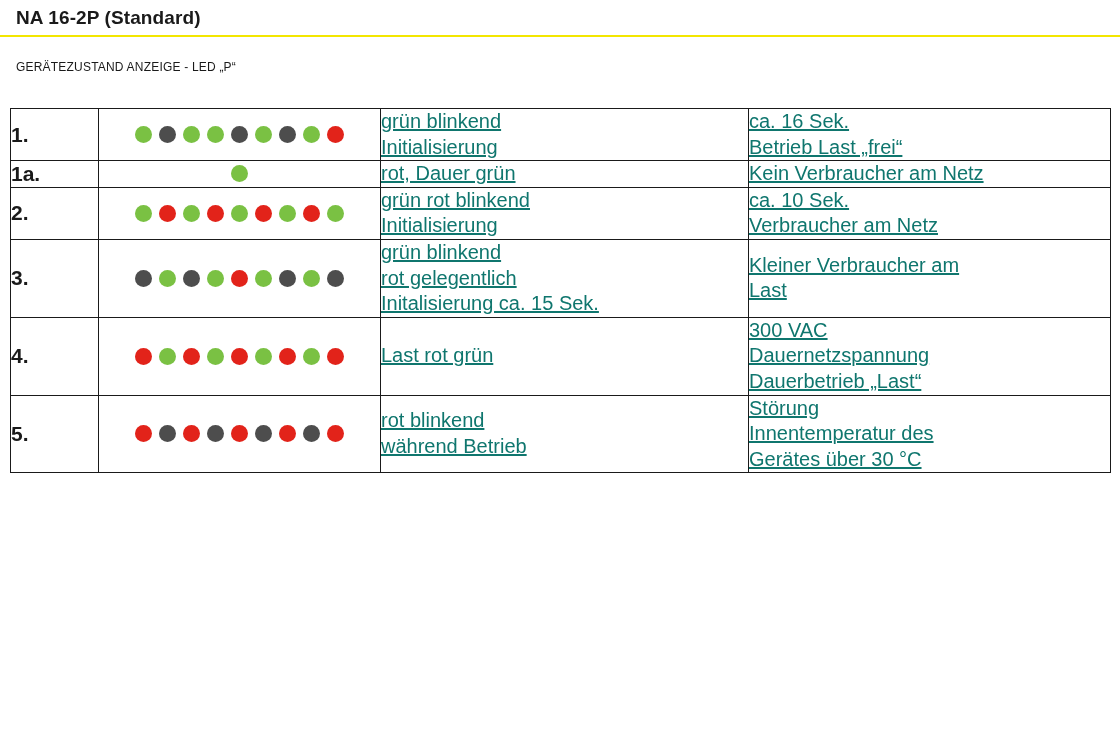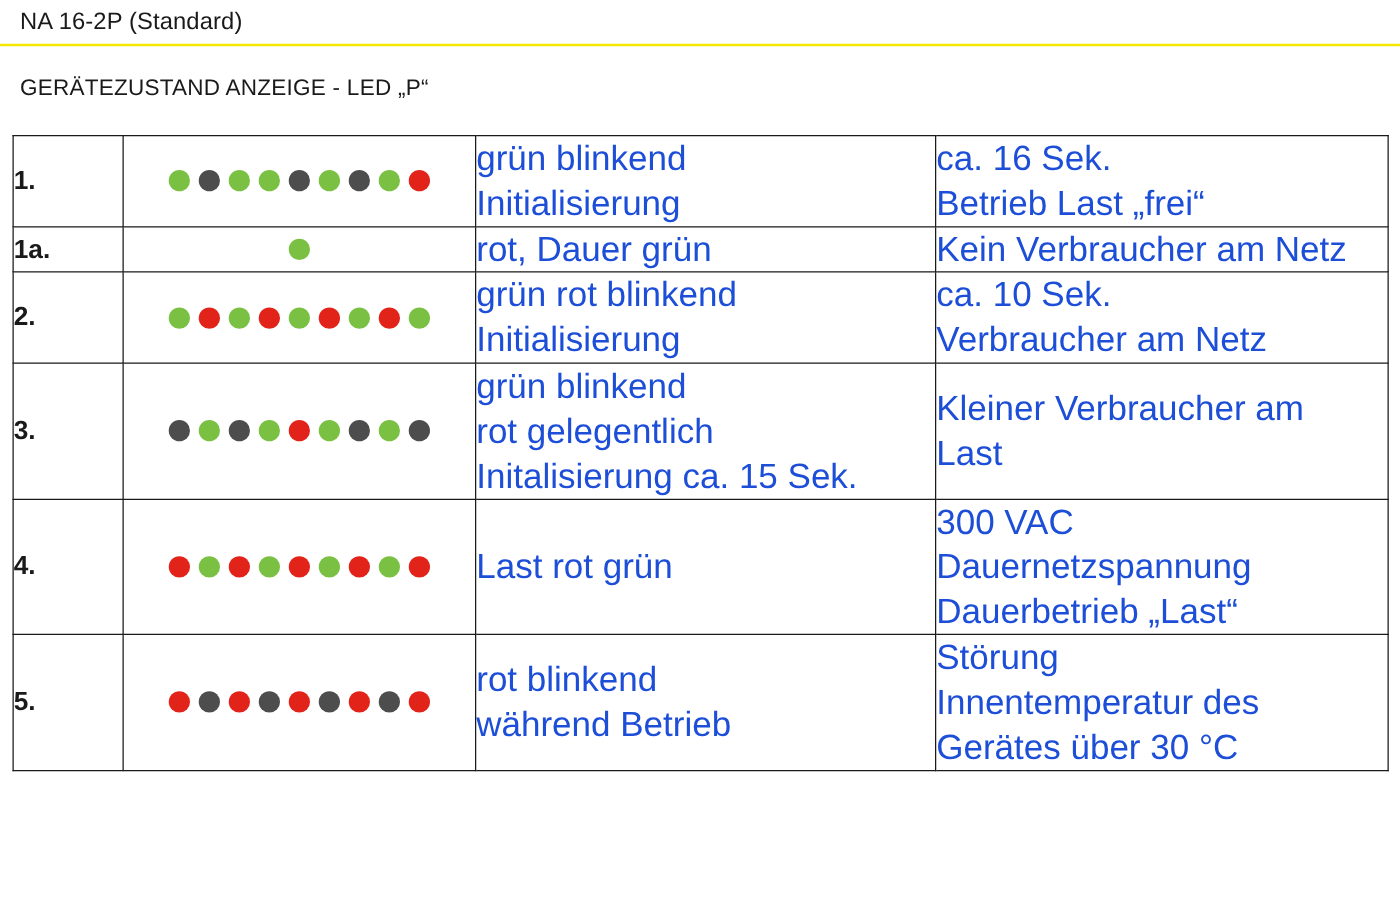--- a/index.html
+++ b/index.html
@@ -26,30 +26,30 @@
     top: 0;
     width: 1120px;
     height: 37px;
     border-bottom: 2px solid #f3e600;
     box-sizing: border-box;
     display: flex;
     align-items: center;
   }
   .title-text {
     font-size: 19px;
-    font-weight: normal;
+    font-weight: bold;
     color: #1a1a1a;
     padding-left: 16px;
     letter-spacing: 0.1px;
   }
   .section-heading {
     position: absolute;
     left: 16px;
     top: 60px;
-    font-size: 18px;
+    font-size: 12px;
     font-weight: normal;
     color: #1a1a1a;
     letter-spacing: 0.2px;
   }
   table.led-table {
     position: absolute;
     left: 10px;
     top: 108px;
     width: 1100px;
     border-collapse: collapse;
@@ -65,24 +65,25 @@
   .col-desc { width: 368px; }
   .col-note { width: 362px; }
 
   .num-cell {
     font-size: 21px;
     font-weight: bold;
     padding: 6px 0 6px 14px;
     color: #1a1a1a;
   }
   .desc-cell, .note-cell {
-    font-size: 28px;
+    font-size: 20px;
     line-height: 1.28;
     padding: 7px 10px 8px 10px;
-    color: #1d4ed8;
+    color: #0f766e;
+    text-decoration: underline;
   }
   .desc-cell .line, .note-cell .line {
     display: block;
     white-space: nowrap;
   }
   .led-cell {
     text-align: center;
     padding: 8px 4px;
   }
   .led-row {

